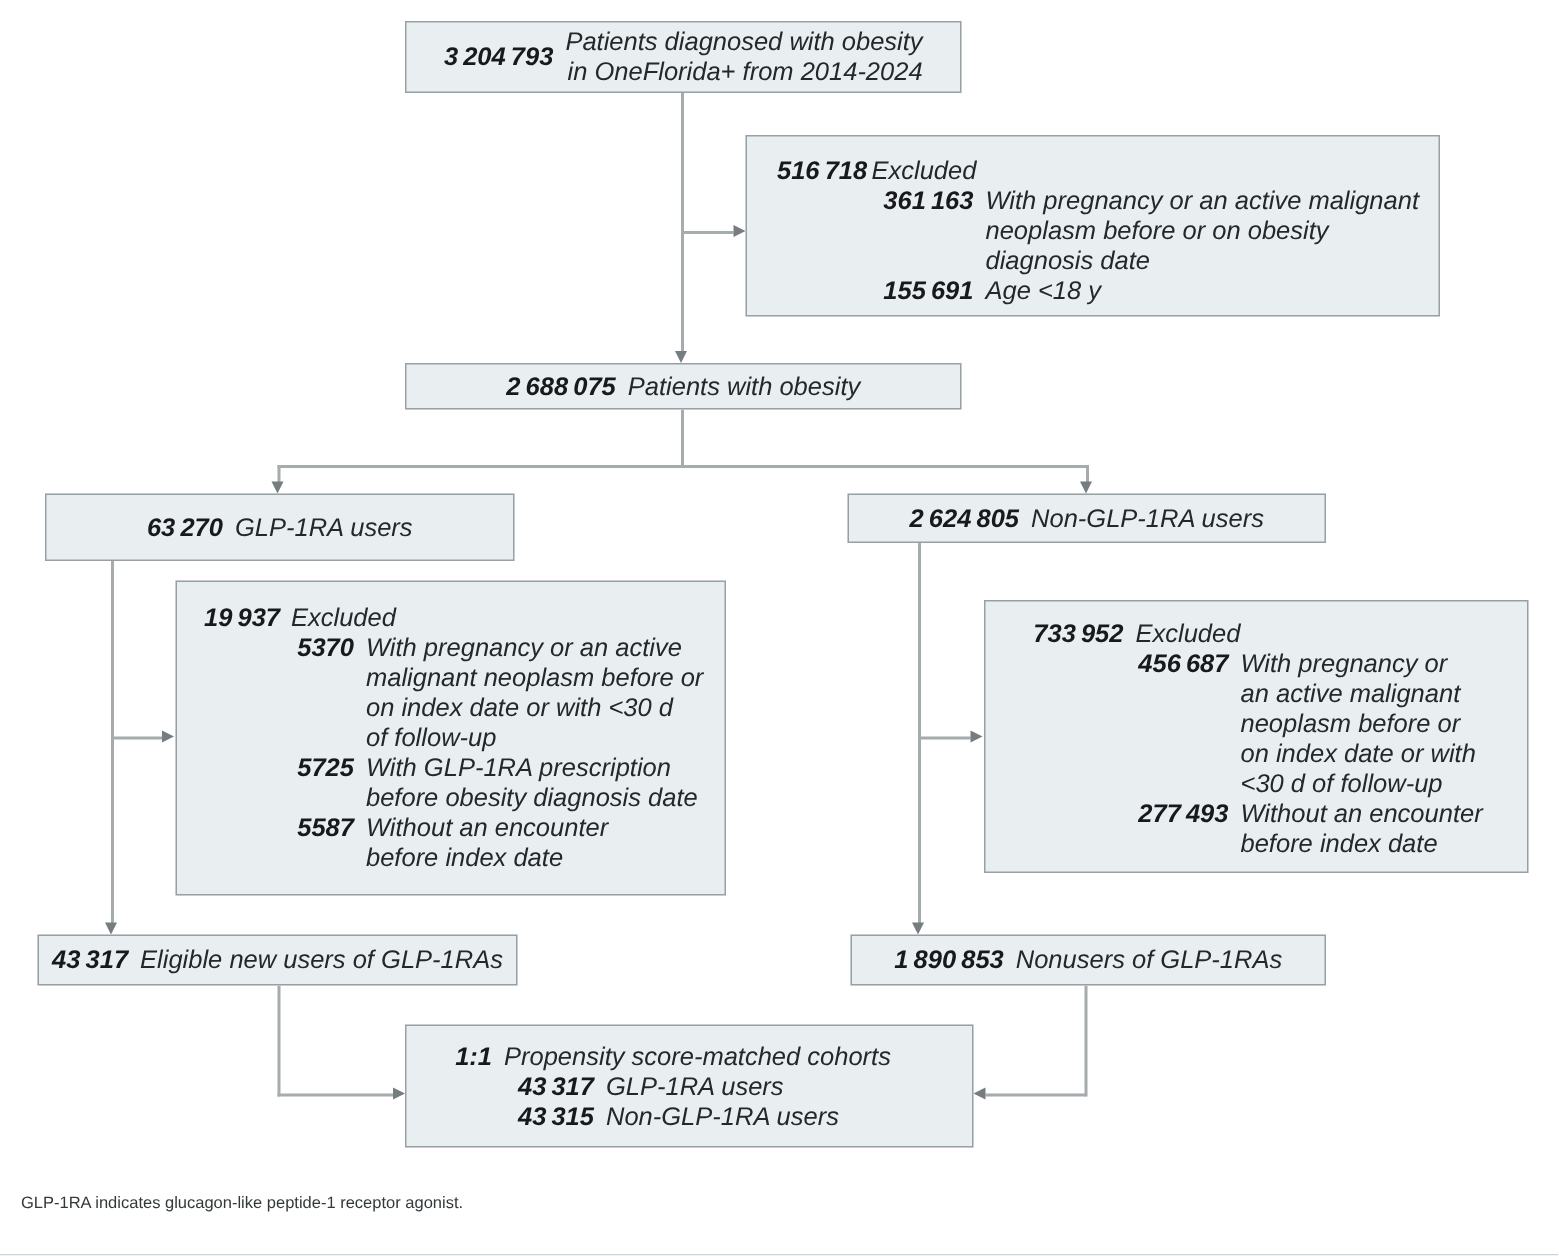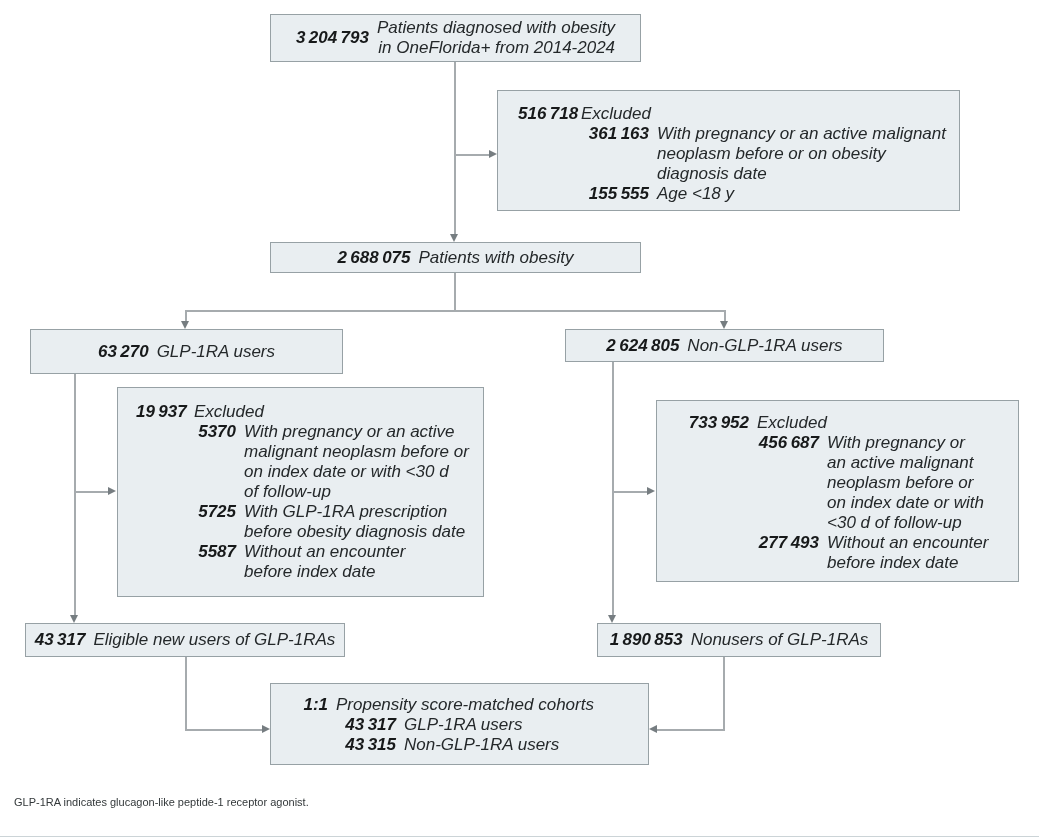--- a/index.html
+++ b/index.html
@@ -84,21 +84,21 @@
       <span class="num nm">516 718</span>
       <span class="lbl">Excluded</span>
     </div>
     <div class="erow">
       <span class="num ns">361 163</span>
       <span class="lbl">With pregnancy or an active malignant
 neoplasm before or on obesity
 diagnosis date</span>
     </div>
     <div class="erow">
-      <span class="num ns">155 555</span>
+      <span class="num ns">155 691</span>
       <span class="lbl">Age &lt;18 y</span>
     </div>
   </div>
 
   <div class="box" style="left:270px;top:242px;width:371px;height:31px;">
     <div class="crow">
       <span class="num">2 688 075</span>
       <span class="lbl">Patients with obesity</span>
     </div>
   </div>
@@ -161,21 +161,21 @@
     </div>
   </div>
 
   <div class="box" style="left:25px;top:623px;width:320px;height:34px;">
     <div class="crow">
       <span class="num">43 317</span>
       <span class="lbl">Eligible new users of GLP-1RAs</span>
     </div>
   </div>
 
-  <div class="box" style="left:567px;top:623px;width:284px;height:34px;margin-left:30px;">
+  <div class="box" style="left:567px;top:623px;width:317px;height:34px;">
     <div class="crow">
       <span class="num">1 890 853</span>
       <span class="lbl">Nonusers of GLP-1RAs</span>
     </div>
   </div>
 
   <div class="box matched" style="left:270px;top:683px;width:379px;height:82px;">
     <div class="erow">
       <span class="num nm">1:1</span>
       <span class="lbl">Propensity score-matched cohorts</span>

